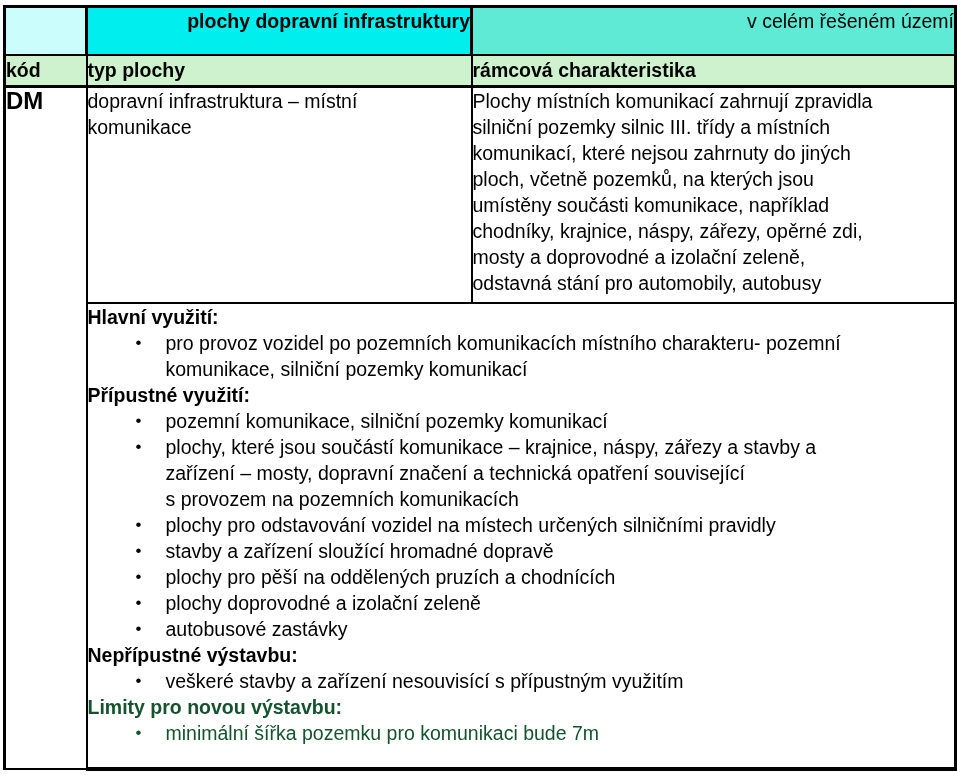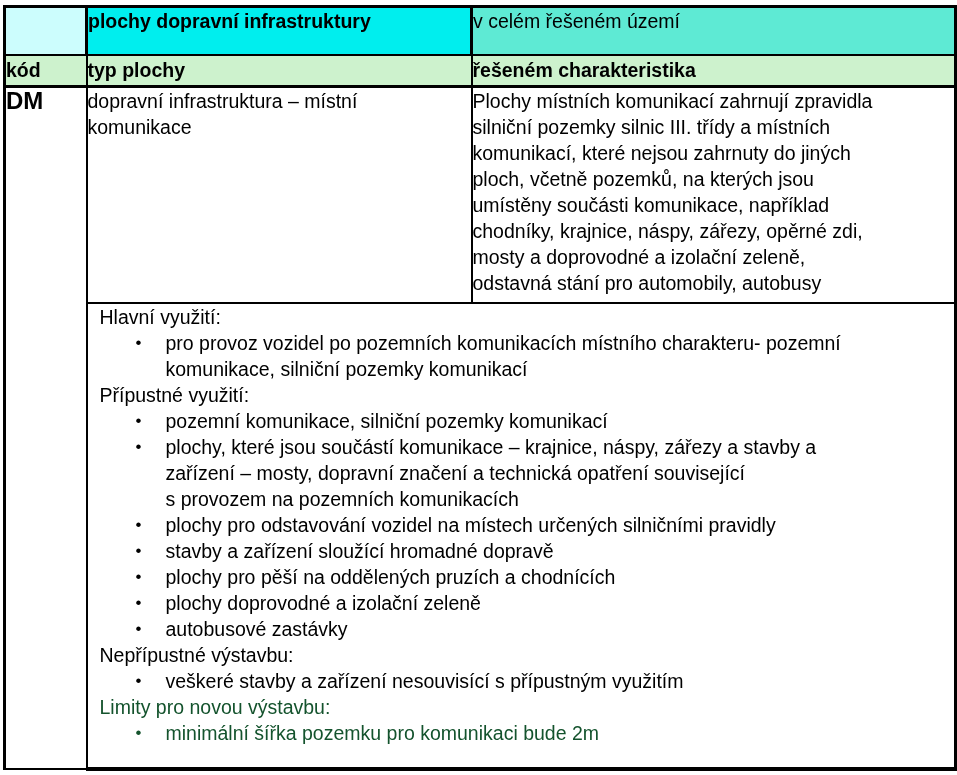--- a/index.html
+++ b/index.html
@@ -30,21 +30,21 @@
   }
   table.reg-table td {
     border: 2px solid #000000;
     vertical-align: top;
     padding: 0;
     overflow: hidden;
   }
   table.reg-table tr.title-row td,
   table.reg-table td.outer-left { border-left-width: 3px; }
   table.reg-table td.outer-right { border-right-width: 3px; }
-  table.reg-table tr.title-row td { border-top-width: 3px; }
+  table.reg-table tr.title-row td { border-top-width: 3px; text-align: right; }
   table.reg-table tr.bottom-row td { border-bottom-width: 4px; }
   table.reg-table tr.header-row td { border-bottom-width: 3px; }
 
   
   td.corner-cell { background: #ccfdfd; }
   td.title-cell {
     background: #00eeee;
     font-weight: bold;
     vertical-align: middle;
     padding-left: 8px;
@@ -77,21 +77,21 @@
     padding: 3px 6px 0 8px;
     white-space: pre-line;
   }
   td.char-cell {
     padding: 3px 6px 0 8px;
     white-space: pre-line;
   }
 
   
   td.usage-cell { padding: 3px 6px 0 8px; }
-  .sec-label { padding-left: 12px; }
+  .sec-label { padding-left: 0; font-weight: bold; }
   .item { display: flex; padding-left: 48px; }
   .item .dot {
     flex: 0 0 30px;
     width: 30px;
     font-size: 17px;
   }
   .item .itx {
     flex: 1 1 auto;
     white-space: pre-line;
   }
@@ -109,21 +109,21 @@
     </colgroup>
     <tbody>
         <tr class="title-row" style="height:48px">
       <td class="corner-cell outer-left"></td>
       <td class="title-cell">plochy dopravní infrastruktury</td>
       <td class="scope-cell outer-right">v celém řešeném území</td>
     </tr>
     <tr class="header-row" style="height:32px">
       <td class="code-header outer-left">kód</td>
       <td class="type-header">typ plochy</td>
-      <td class="char-header outer-right">řešeném charakteristika</td>
+      <td class="char-header outer-right">rámcová charakteristika</td>
     </tr>
     <tr style="height:216px">
       <td class="code-cell outer-left" rowspan="2">DM</td>
       <td class="type-cell">dopravní infrastruktura – místní
 komunikace</td>
       <td class="char-cell outer-right">Plochy místních komunikací zahrnují zpravidla
 silniční pozemky silnic III. třídy a místních
 komunikací, které nejsou zahrnuty do jiných
 ploch, včetně pozemků, na kterých jsou
 umístěny součásti komunikace, například
@@ -171,19 +171,19 @@
               <span class="itx">autobusové zastávky</span>
             </div>
             <div class="sec-label">Nepřípustné výstavbu:</div>
             <div class="item">
               <span class="dot">•</span>
               <span class="itx">veškeré stavby a zařízení nesouvisící s přípustným využitím</span>
             </div>
             <div class="sec-label red">Limity pro novou výstavbu:</div>
             <div class="item red">
               <span class="dot">•</span>
-              <span class="itx">minimální šířka pozemku pro komunikaci bude 2m</span>
+              <span class="itx">minimální šířka pozemku pro komunikaci bude 7m</span>
             </div>
           </td>
     </tr>
   </tbody>
     </table>
 </div>
 
 </body></html>

